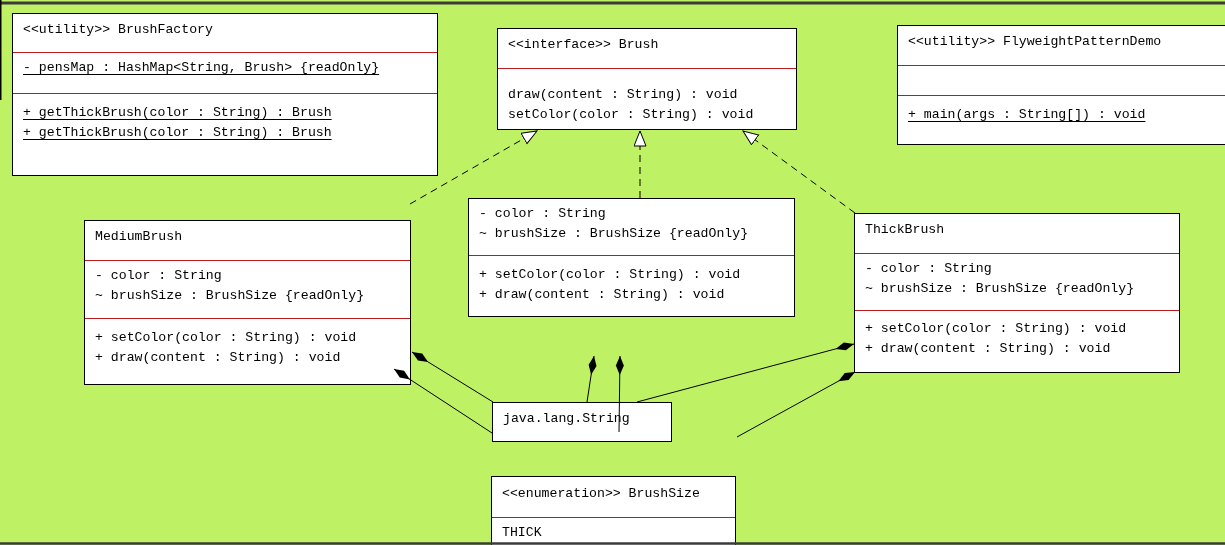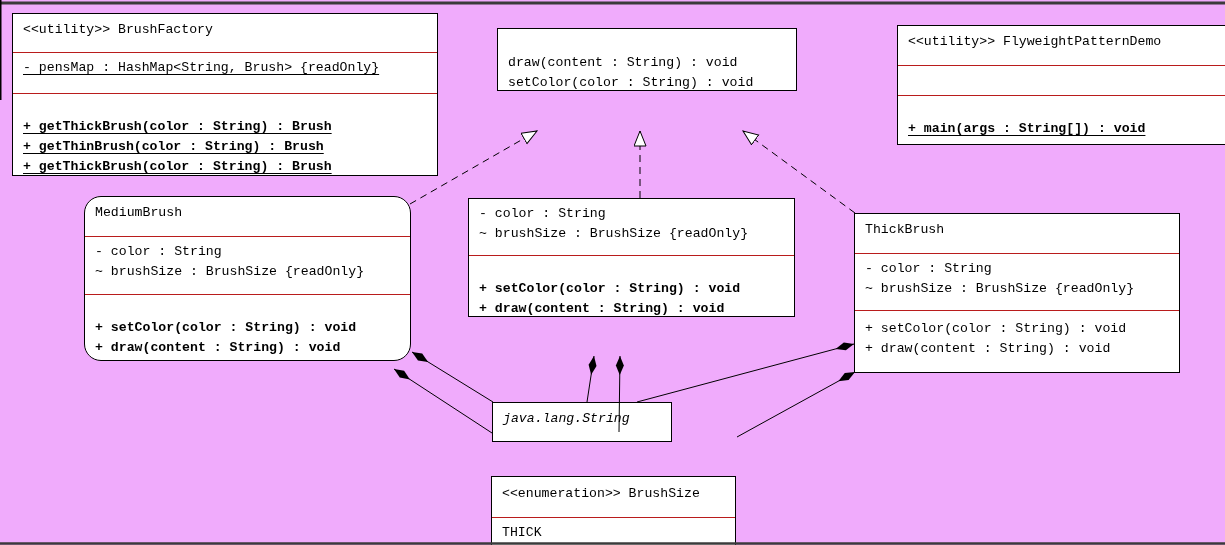--- a/index.html
+++ b/index.html
@@ -6,21 +6,21 @@
     margin: 0; padding: 0;
     width: 1225px; height: 545px;
     background: #ffffff;
     overflow: hidden;
     font-family: "Liberation Mono", "DejaVu Sans Mono", monospace;
     color: #000;
   }
   #canvas {
     position: relative;
     width: 1225px; height: 545px;
-    background: #f0abfc;
+    background: #bef264;
   }
   .uml-class {
     position: absolute;
     background: #ffffff;
     border: 1px solid #000;
     box-sizing: border-box;
     font-size: 13.2px;
     z-index: 1;
   }
   .uml-class.overlap-top { z-index: 2; margin-top: 44px; }
@@ -30,22 +30,22 @@
   }
   .comp + .comp { border-top: 1px solid #b91c1c; }
   .comp.title { padding: 8px 4px 0 10px; line-height: 16px; white-space: nowrap; }
   .row {
     line-height: 20px;
     padding-left: 10px;
     white-space: nowrap;
   }
   .u { text-decoration: underline; text-underline-offset: 3px; }
   .pt5 { padding-top: 5px; }
-  .pt6 { padding-top: 24px; }
-  .pt7 { padding-top: 23px; font-weight: bold; }
+  .pt6 { padding-top: 16px; }
+  .pt7 { padding-top: 9px; }
   .pt8 { padding-top: 8px; }
   svg#wires {
     position: absolute;
     left: 0; top: 0;
     z-index: 3;
     pointer-events: none;
   }
   svg#wires line, svg#wires path { pointer-events: stroke; }
 </style>
 </head>
@@ -53,41 +53,41 @@
 
 <div id="canvas">
 
   <div class="uml-class" style="left:12px; top:13px; width:426px;">
     <div class="comp title" style="height:38px">&lt;&lt;utility&gt;&gt; BrushFactory</div>
     <div class="comp pt5" style="height:41px">
       <div class="row u">- pensMap : HashMap&lt;String, Brush&gt; {readOnly}</div>
     </div>
     <div class="comp pt7" style="height:82px">
       <div class="row u">+ getThickBrush(color : String) : Brush</div>
-      <div class="row u">+ getThinBrush(color : String) : Brush</div>
       <div class="row u">+ getThickBrush(color : String) : Brush</div>
     </div>
   </div>
 
   <div class="uml-class" style="left:497px; top:28px; width:300px;">
+    <div class="comp title" style="height:39px">&lt;&lt;interface&gt;&gt; Brush</div>
     <div class="comp pt6" style="height:61px">
       <div class="row">draw(content : String) : void</div>
       <div class="row">setColor(color : String) : void</div>
     </div>
   </div>
 
   <div class="uml-class" style="left:889px; top:25px; width:341px;margin-left:8px;">
     <div class="comp title" style="height:39px">&lt;&lt;utility&gt;&gt; FlyweightPatternDemo</div>
     <div class="comp" style="height:30px"></div>
     <div class="comp pt7" style="height:49px">
       <div class="row u">+ main(args : String[]) : void</div>
     </div>
   </div>
 
-  <div class="uml-class" style="left:84px; top:196px; width:327px;border-radius:17px;">
+  <div class="uml-class" style="left:84px; top:220px; width:327px;">
     <div class="comp title" style="height:39px">MediumBrush</div>
     <div class="comp pt5" style="height:58px">
       <div class="row">- color : String</div>
       <div class="row">~ brushSize : BrushSize {readOnly}</div>
     </div>
     <div class="comp pt7" style="height:66px">
       <div class="row">+ setColor(color : String) : void</div>
       <div class="row">+ draw(content : String) : void</div>
     </div>
   </div>
@@ -108,21 +108,21 @@
     <div class="comp pt5" style="height:57px">
       <div class="row">- color : String</div>
       <div class="row">~ brushSize : BrushSize {readOnly}</div>
     </div>
     <div class="comp pt8" style="height:62px">
       <div class="row">+ setColor(color : String) : void</div>
       <div class="row">+ draw(content : String) : void</div>
     </div>
   </div>
 
-  <div class="uml-class" style="left:492px; top:402px; width:180px; height:40px;font-style:italic;">
+  <div class="uml-class" style="left:492px; top:402px; width:180px; height:40px;">
     <div class="comp title" style="height:38px">java.lang.String</div>
   </div>
 
   <div class="uml-class overlap-top" style="left:491px; top:432px; width:245px; height:114px;">
     <div class="comp title" style="height:40px; padding-top:9px;">&lt;&lt;enumeration&gt;&gt; BrushSize</div>
     <div class="comp pt5" style="height:72px">
       <div class="row">THICK</div>
       <div class="row">THIN</div>
     </div>
   </div>

